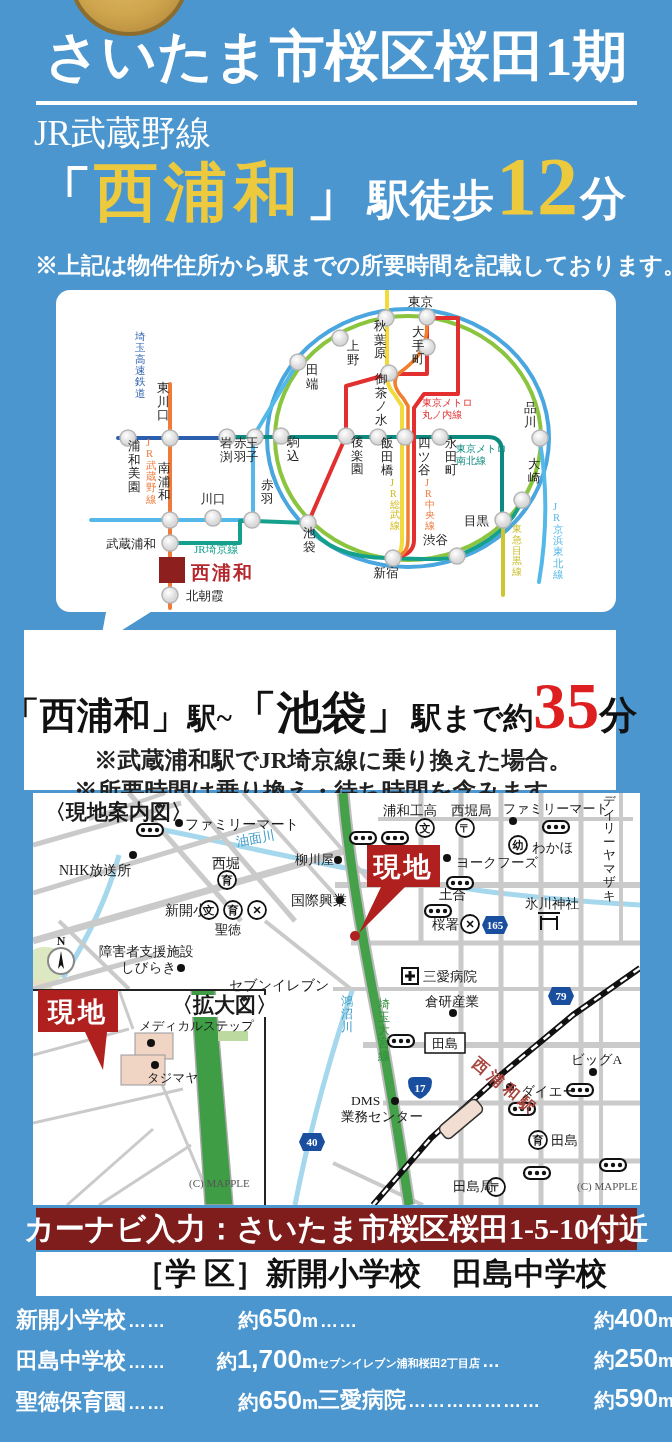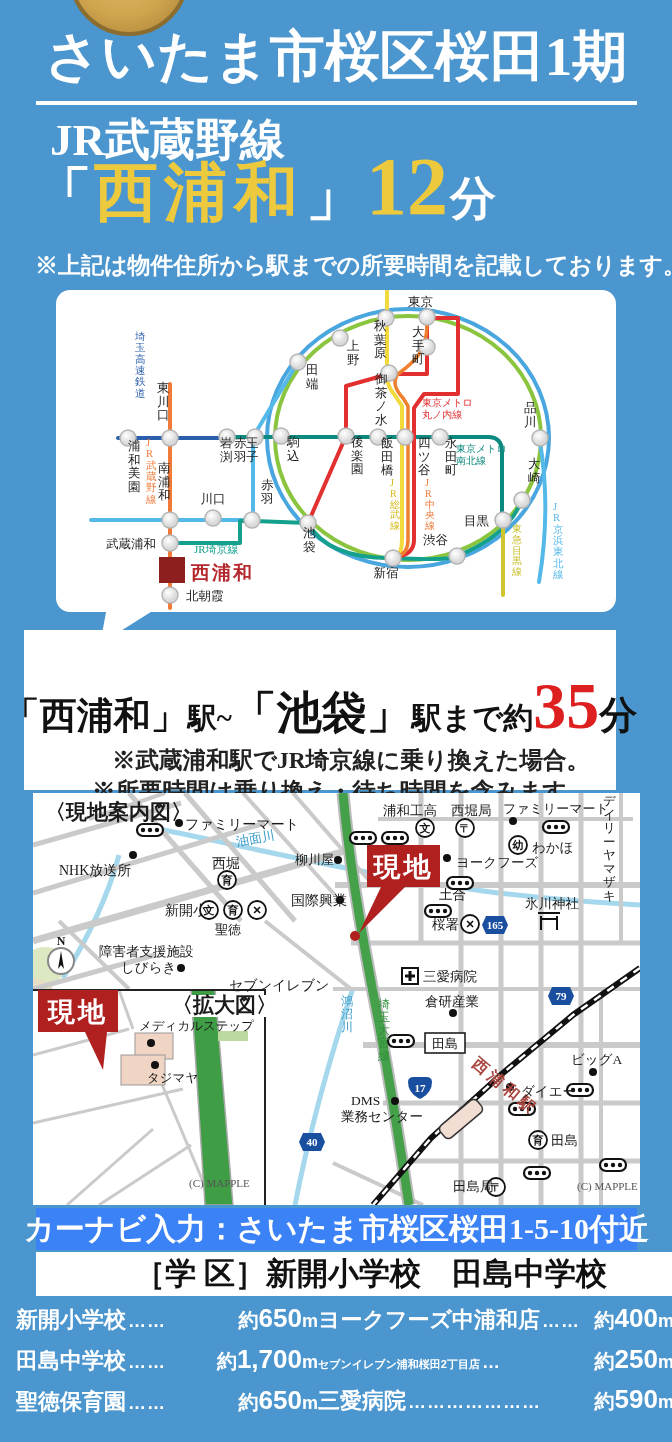--- a/index.html
+++ b/index.html
@@ -5,40 +5,40 @@
   html,body{margin:0;padding:0;background:#777;}
   .serif{font-family:"Liberation Serif","DejaVu Serif",serif;}
   #page{position:relative;width:672px;height:1442px;margin:0 auto;overflow:hidden;
         background:#4b96ce;font-family:"Liberation Serif","DejaVu Serif",serif;}
   #coin{position:absolute;left:69px;top:-84px;width:112px;height:112px;border-radius:50%;
         background:radial-gradient(circle at 45% 40%,#e3c06a 0%,#cfa54e 55%,#a87f35 100%);
         border:4px solid #8a6d2f;}
   #main-title{position:absolute;left:0;top:20px;width:672px;text-align:center;color:#fff;
         font-size:55px;font-weight:900;letter-spacing:0px;white-space:nowrap;}
   #title-rule{position:absolute;left:36px;top:101px;width:601px;height:4px;background:#fff;}
-  #rail-line-name{position:absolute;left:50px;top:110px;color:#fff;font-size:45px;font-weight:bold;}
+  #rail-line-name{position:absolute;left:34px;top:110px;color:#fff;font-size:35px;font-weight:normal;}
   #station-row{position:absolute;left:34px;top:146px;width:620px;display:flex;align-items:baseline;color:#fff;font-weight:bold;white-space:nowrap;}
   .br{font-size:58px;font-weight:bold;}
   #station-name{font-size:64px;color:#edc93e;letter-spacing:6px;margin:0 2px;}
   #walk-label{font-size:42px;margin-left:4px;}
   #walk-min{font-size:82px;color:#edc93e;line-height:1;margin:0 2px;}
   #walk-unit{font-size:46px;}
   #walk-note{position:absolute;left:35px;top:250px;color:#fff;font-size:23px;font-weight:bold;white-space:nowrap;}
   #transit-box{position:absolute;left:56px;top:290px;width:560px;height:322px;background:#fff;border-radius:14px;}
   #transit-tail{position:absolute;left:100px;top:610px;width:54px;height:34px;background:#fff;
         clip-path:polygon(12% 0,100% 0,0 100%);}
   #access-box{position:absolute;left:24px;top:630px;width:592px;height:160px;background:#fff;border-radius:0;color:#111;}
   #access-line{display:flex;align-items:baseline;justify-content:center;margin-top:14px;white-space:nowrap;}
   .ac1{font-size:37px;font-weight:bold;}
   .ac2{font-size:29px;font-weight:bold;}
   .ac3{font-size:45px;font-weight:bold;margin-top:39px;}
   .ac4{font-size:30px;font-weight:bold;}
   #access-min{font-size:66px;font-weight:bold;color:#dd1f1f;line-height:.9;}
   .ac5{font-size:38px;font-weight:bold;}
-  #access-notes{margin-top:2px;text-align:right;padding-right:26px;font-size:23.5px;font-weight:600;color:#222;line-height:1.32;}
+  #access-notes{margin-top:2px;text-align:right;padding-right:44px;font-size:23.5px;font-weight:600;color:#222;line-height:1.32;}
   #map-wrap{position:absolute;left:33px;top:793px;width:607px;height:412px;background:#fff;}
   #navi-bar{position:absolute;left:36px;top:1208px;width:601px;height:42px;background:#1e3e99;
         color:#fff;display:flex;align-items:center;justify-content:center;font-size:30px;font-weight:bold;white-space:nowrap;}
   #school-bar{position:absolute;left:36px;top:1252px;width:669px;height:44px;background:#fff;
         color:#111;display:flex;align-items:center;justify-content:center;font-size:31px;font-weight:bold;white-space:nowrap;}
   #dist-list{position:absolute;left:16px;top:1303px;width:658px;display:flex;color:#fff;
         font-family:"Liberation Sans","DejaVu Sans",sans-serif;justify-content:space-between;}
   #dist-col-left{width:302px;}
   #dist-col-right{flex:1;}
   .drow{display:flex;align-items:baseline;justify-content:space-between;margin-bottom:9px;white-space:nowrap;}
@@ -55,20 +55,21 @@
 
 <div id="page" style="background: rgb(75, 150, 206);">
   <div id="coin"></div>
   <div id="main-title" class="serif">さいたま市桜区桜田1期</div>
   <div id="title-rule"></div>
   <div id="rail-line-name">JR武蔵野線</div>
   <div id="station-row">
     <span class="br">「</span>
     <span id="station-name" style="color: rgb(237, 201, 62);">西浦和</span>
     <span class="br">」</span>
+    <span id="walk-label">駅徒歩</span>
     <span id="walk-min" style="color: rgb(237, 201, 62);">12</span>
     <span id="walk-unit">分</span>
   </div>
   <div id="walk-note">※上記は物件住所から駅までの所要時間を記載しております。</div>
 
   <div id="transit-box">
     <svg id="transit-svg" width="560" height="322" viewBox="0 0 560 322">
         <defs>
           <radialGradient id="gsta" cx="40%" cy="35%">
             <stop offset="0%" stop-color="#ffffff"></stop>
@@ -444,21 +445,21 @@
         <polygon points="52,239 74,239 70,277" fill="#b0201f"></polygon>
         <rect x="5" y="197" width="80" height="42" fill="#b0201f"></rect>
         <text x="45" y="228" font-size="27" font-weight="bold" fill="#fff" text-anchor="middle" letter-spacing="3">現地</text>
         <circle cx="322" cy="143" r="5" fill="#b0201f"></circle>
         <polygon points="348,94 372,94 326,140" fill="#b0201f"></polygon>
         <rect x="334" y="52" width="73" height="42" fill="#b0201f"></rect>
         <text x="370.5" y="83" font-size="27" font-weight="bold" fill="#fff" text-anchor="middle" letter-spacing="3">現地</text>
       </svg>
   </div>
 
-  <div id="navi-bar" class="serif" style="background: #3b82f6;">カーナビ入力：さいたま市桜区桜田1-5-10付近</div>
+  <div id="navi-bar" class="serif" style="background: #7f1d1d;">カーナビ入力：さいたま市桜区桜田1-5-10付近</div>
   <div id="school-bar" class="serif">［学 区］新開小学校　田島中学校</div>
 
   <div id="dist-list">
     <div id="dist-col-left">
         <div class="drow">
           <span class="dname">新開小学校</span>
           <span class="dlead">…… </span>
           <span class="dval"><span class="p">約</span><span class="n">650</span><span class="u">m</span></span>
         </div>
         <div class="drow">
@@ -467,21 +468,20 @@
           <span class="dval"><span class="p">約</span><span class="n">1,700</span><span class="u">m</span></span>
         </div>
         <div class="drow">
           <span class="dname">聖徳保育園</span>
           <span class="dlead">…… </span>
           <span class="dval"><span class="p">約</span><span class="n">650</span><span class="u">m</span></span>
         </div>
       </div>
     <div id="dist-col-right">
         <div class="drow">
-          <span class="dname">ヨークフーズ中浦和店</span>
           <span class="dlead">……</span>
           <span class="dval"><span class="p">約</span><span class="n">400</span><span class="u">m</span></span>
         </div>
         <div class="drow">
           <span class="dname compact">セブンイレブン浦和桜田2丁目店</span>
           <span class="dlead">…</span>
           <span class="dval"><span class="p">約</span><span class="n">250</span><span class="u">m</span></span>
         </div>
         <div class="drow">
           <span class="dname">三愛病院</span>

